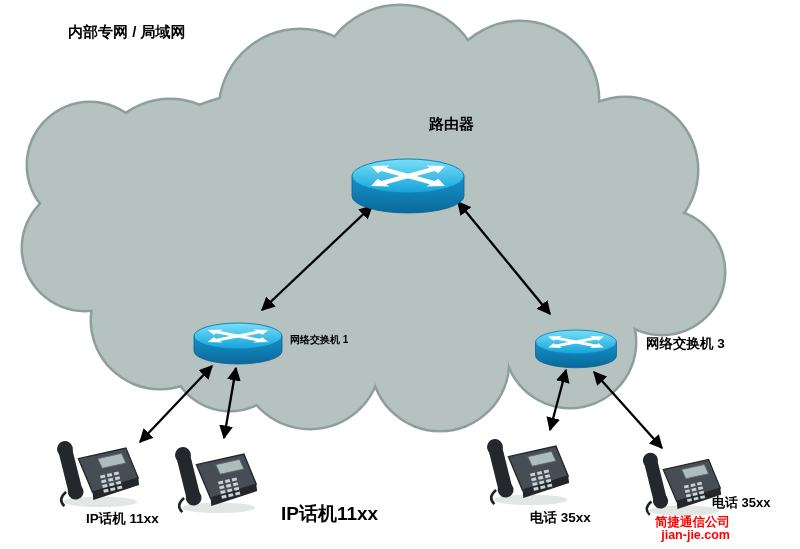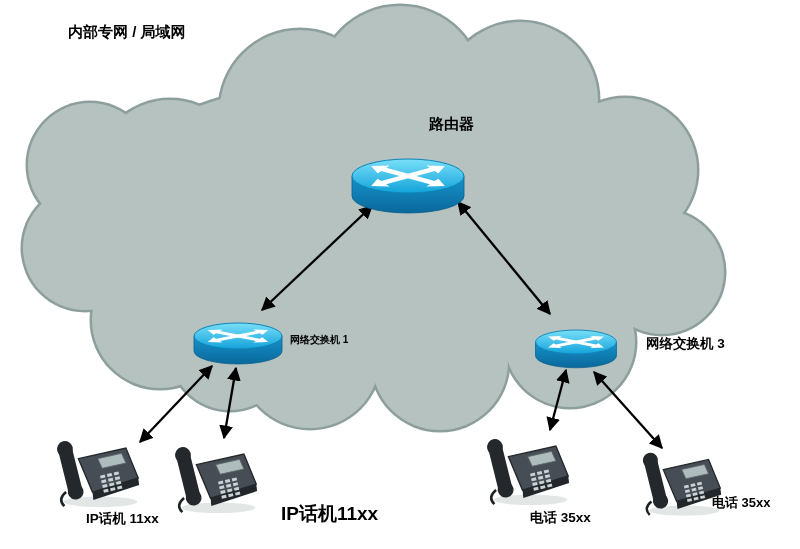--- a/index.html
+++ b/index.html
@@ -161,14 +161,18 @@
 
   <div class="lbl cloud-lbl">内部专网 / 局域网</div>
   <div class="lbl router-lbl">路由器</div>
   <div class="lbl switch1-lbl">网络交换机 1</div>
   <div class="lbl switch2-lbl">网络交换机 3</div>
   <div class="lbl phone1-lbl">IP话机 11xx</div>
   <div class="lbl phone2-lbl">IP话机11xx</div>
   <div class="lbl phone3-lbl">电话 35xx</div>
   <div class="lbl phone4-lbl">电话 35xx</div>
 
+  <div class="watermark">
+    <div>简捷通信公司</div>
+    <div>jian-jie.com</div>
+  </div>
 
 </div>
 
 </body></html>

